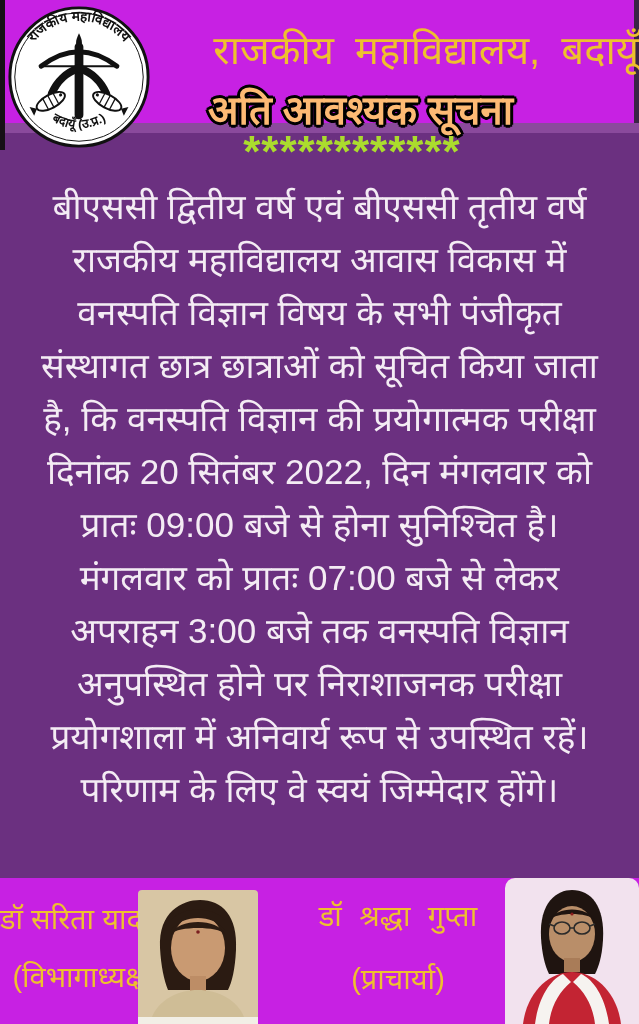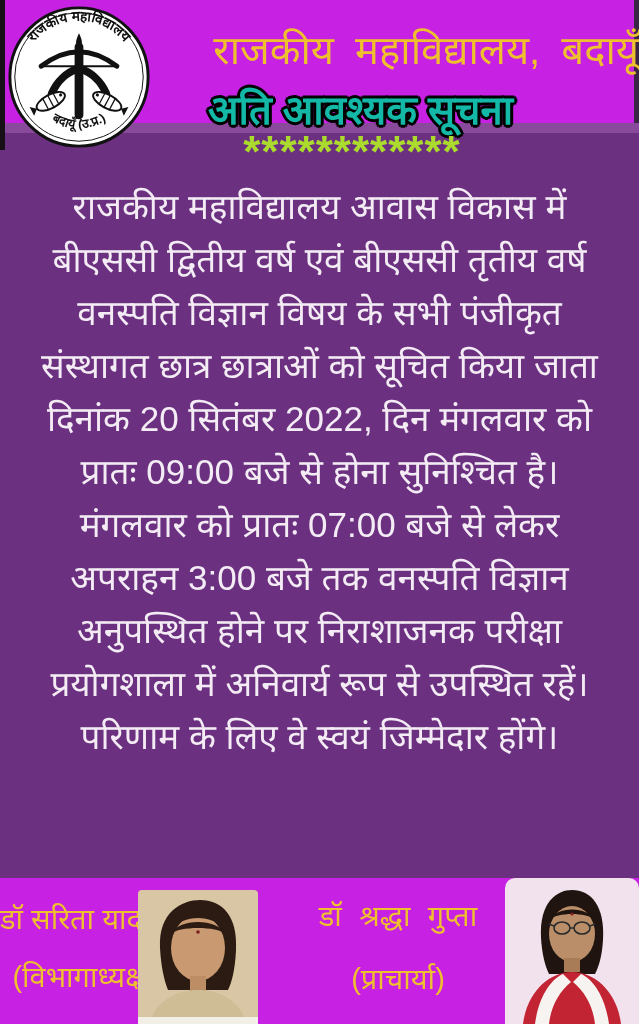--- a/index.html
+++ b/index.html
@@ -44,21 +44,21 @@
     font-size: 40px; line-height: 46px;
     color: #eec02e;
     word-spacing: 10px;
     white-space: nowrap;
   }
 
   .subtitle {
     position: absolute; top: 87px; left: 82px; right: 0;
     text-align: center;
     font-size: 40px; line-height: 46px; font-weight: bold;
-    color: #14b8a6;
+    color: #fdba74;
     text-shadow:
       -2px -2px 0 #000, 2px -2px 0 #000, -2px 2px 0 #000, 2px 2px 0 #000,
       0 -3px 0 #000, 0 3px 0 #000, -3px 0 0 #000, 3px 0 0 #000;
     white-space: nowrap;
   }
 
   .asterisks {
     position: absolute; top: 126px; left: 65px; right: 0;
     text-align: center;
     font-size: 44px; line-height: 52px; font-weight: bold;
@@ -148,24 +148,25 @@
     </svg>
   </div>
 
   <div class="title">राजकीय  महाविद्यालय,  बदायूँ</div>
 
   <div class="subtitle">अति आवश्यक सूचना</div>
 
   <div class="asterisks">************</div>
 
   <div class="notice">
+    <div class="line">बीएससी द्वितीय वर्ष एवं बीएससी तृतीय वर्ष</div>
     <div class="line">राजकीय महाविद्यालय आवास विकास में</div>
-    <div class="line">बीएससी द्वितीय वर्ष एवं बीएससी तृतीय वर्ष</div>
     <div class="line">वनस्पति विज्ञान विषय के सभी पंजीकृत</div>
     <div class="line">संस्थागत छात्र छात्राओं को सूचित किया जाता</div>
+    <div class="line">है, कि वनस्पति विज्ञान की प्रयोगात्मक परीक्षा</div>
     <div class="line">दिनांक 20 सितंबर 2022, दिन मंगलवार को</div>
     <div class="line">प्रातः 09:00 बजे से होना सुनिश्चित है।</div>
     <div class="line">मंगलवार को प्रातः 07:00 बजे से लेकर</div>
     <div class="line">अपराहन 3:00 बजे तक वनस्पति विज्ञान</div>
     <div class="line">अनुपस्थित होने पर निराशाजनक परीक्षा</div>
     <div class="line">प्रयोगशाला में अनिवार्य रूप से उपस्थित रहें।</div>
     <div class="line">परिणाम के लिए वे स्वयं जिम्मेदार होंगे।</div>
   </div>
 
   <div class="sig-name sig-left-name">डॉ सरिता यादव</div>

